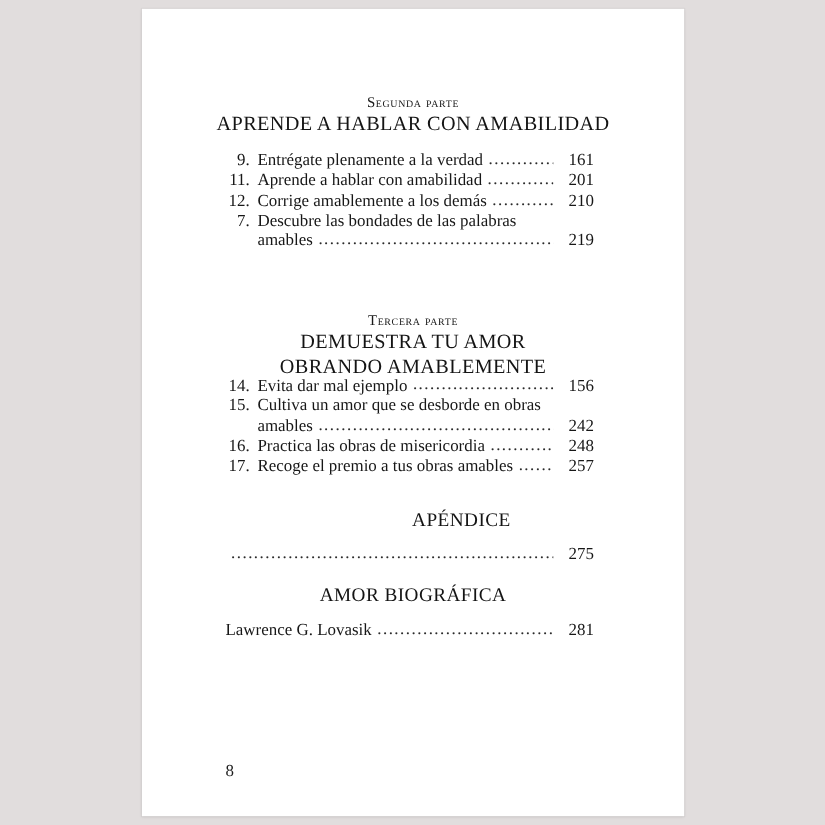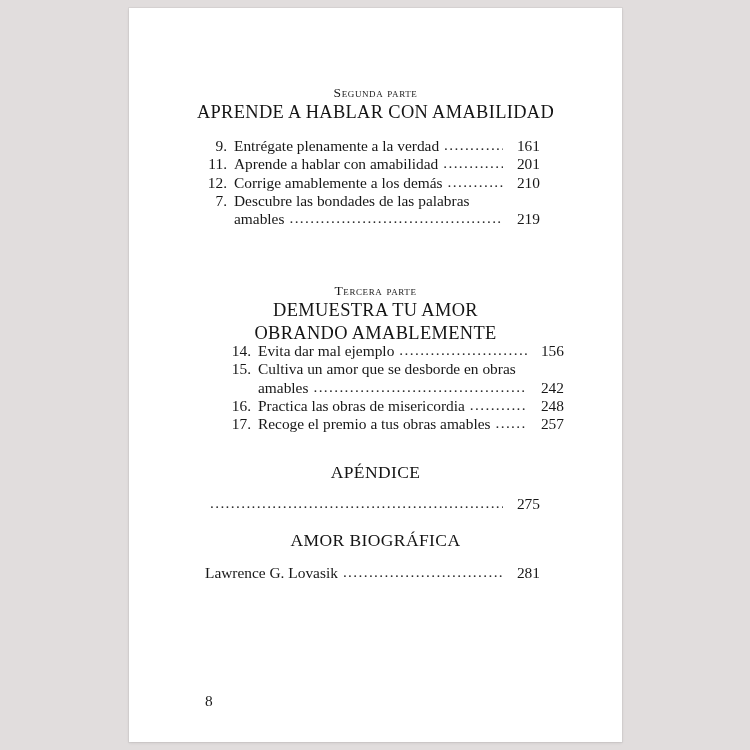--- a/index.html
+++ b/index.html
@@ -202,21 +202,21 @@
       </div>
 
     </div>
 
     <div class="part-block" style="top:258px;">
       <div class="part-kicker">Tercera parte</div>
       <div class="part-title">DEMUESTRA TU AMOR</div>
       <div class="part-title">OBRANDO AMABLEMENTE</div>
     </div>
 
-    <div class="toc" style="top:318px;padding-left:24px;">
+    <div class="toc" style="top:318px;">
 
       <div class="toc-row">
         <span class="toc-num">14.</span>
         <span class="toc-title-wrap">
           <span class="toc-label">Evita dar mal ejemplo</span>
           <span class="leader"></span>
         </span>
         <span class="toc-page">156</span>
       </div>
 
@@ -251,21 +251,21 @@
         <span class="toc-num">17.</span>
         <span class="toc-title-wrap">
           <span class="toc-label">Recoge el premio a tus obras amables</span>
           <span class="leader"></span>
         </span>
         <span class="toc-page">257</span>
       </div>
 
     </div>
 
-    <div class="section-head" style="top:438px;">APÉNDICE</div>
+    <div class="section-head" style="top:438px;padding-left:44px;">APÉNDICE</div>
 
     <div class="toc" style="top:471px;">
       <div class="toc-row plain">
         <span class="toc-num"></span>
         <span class="toc-title-wrap">
           <span class="leader"></span>
         </span>
         <span class="toc-page">275</span>
       </div>
     </div>

